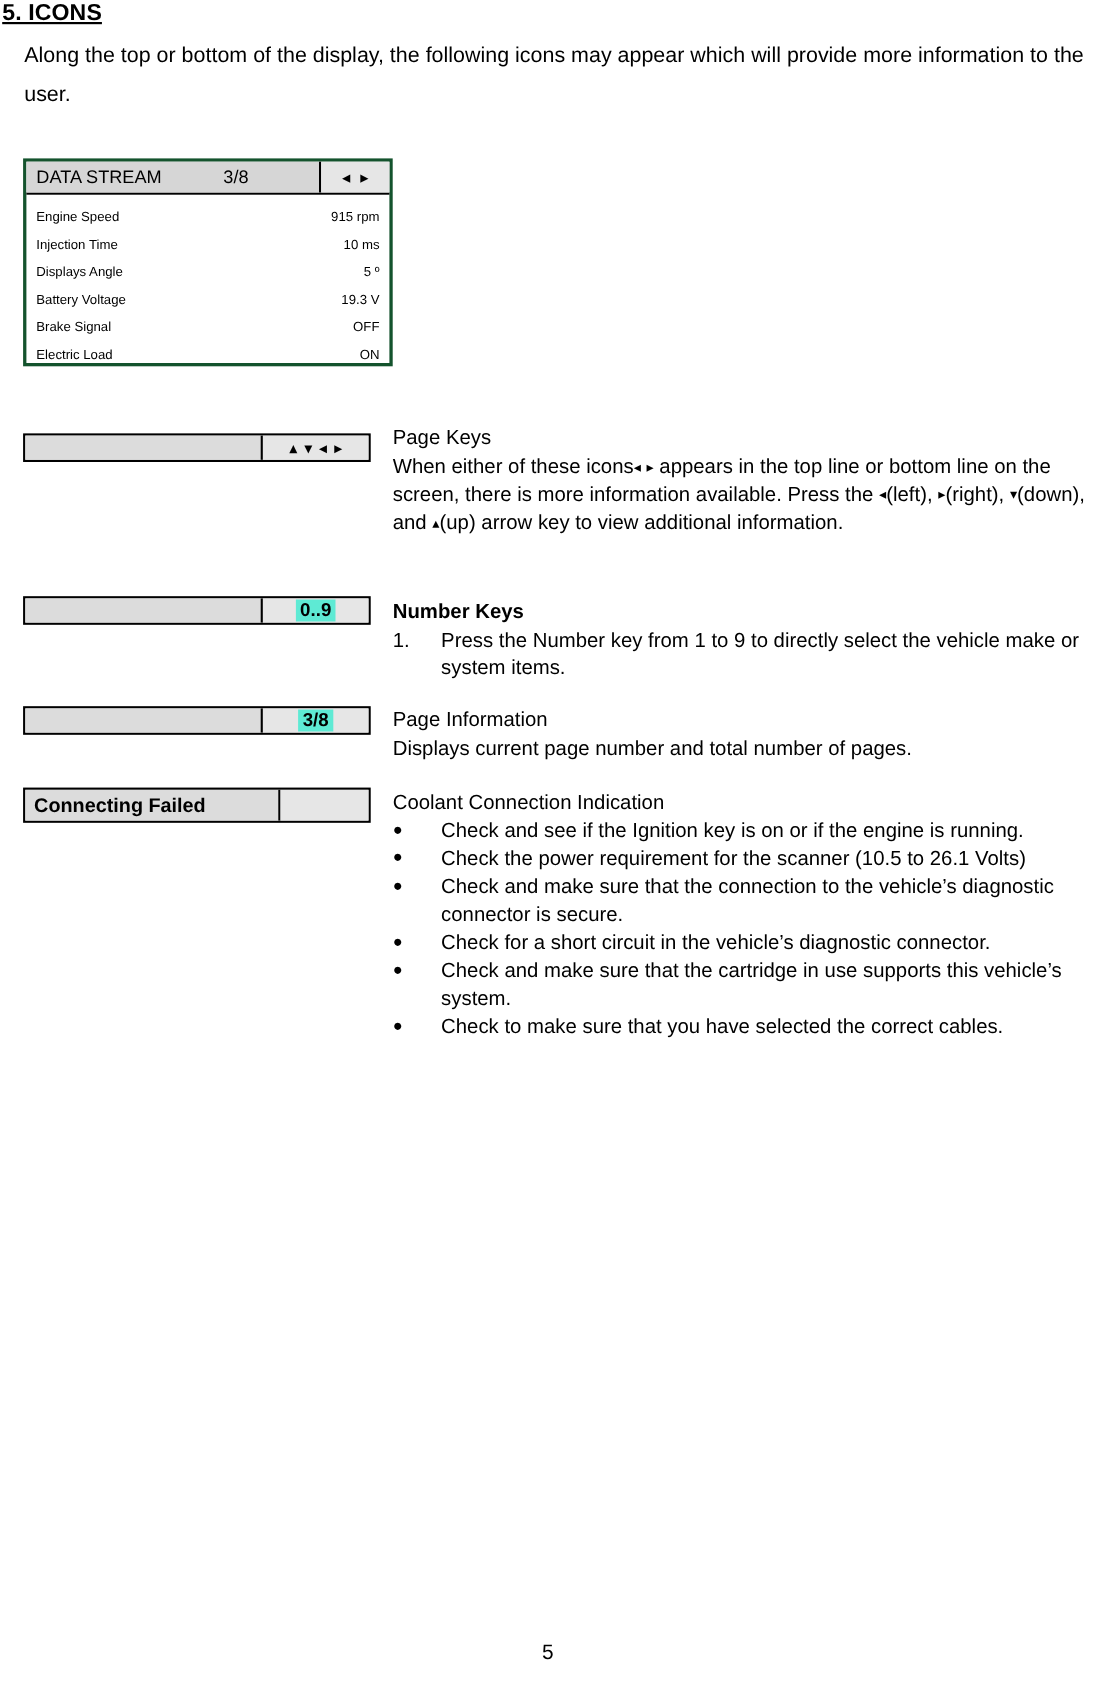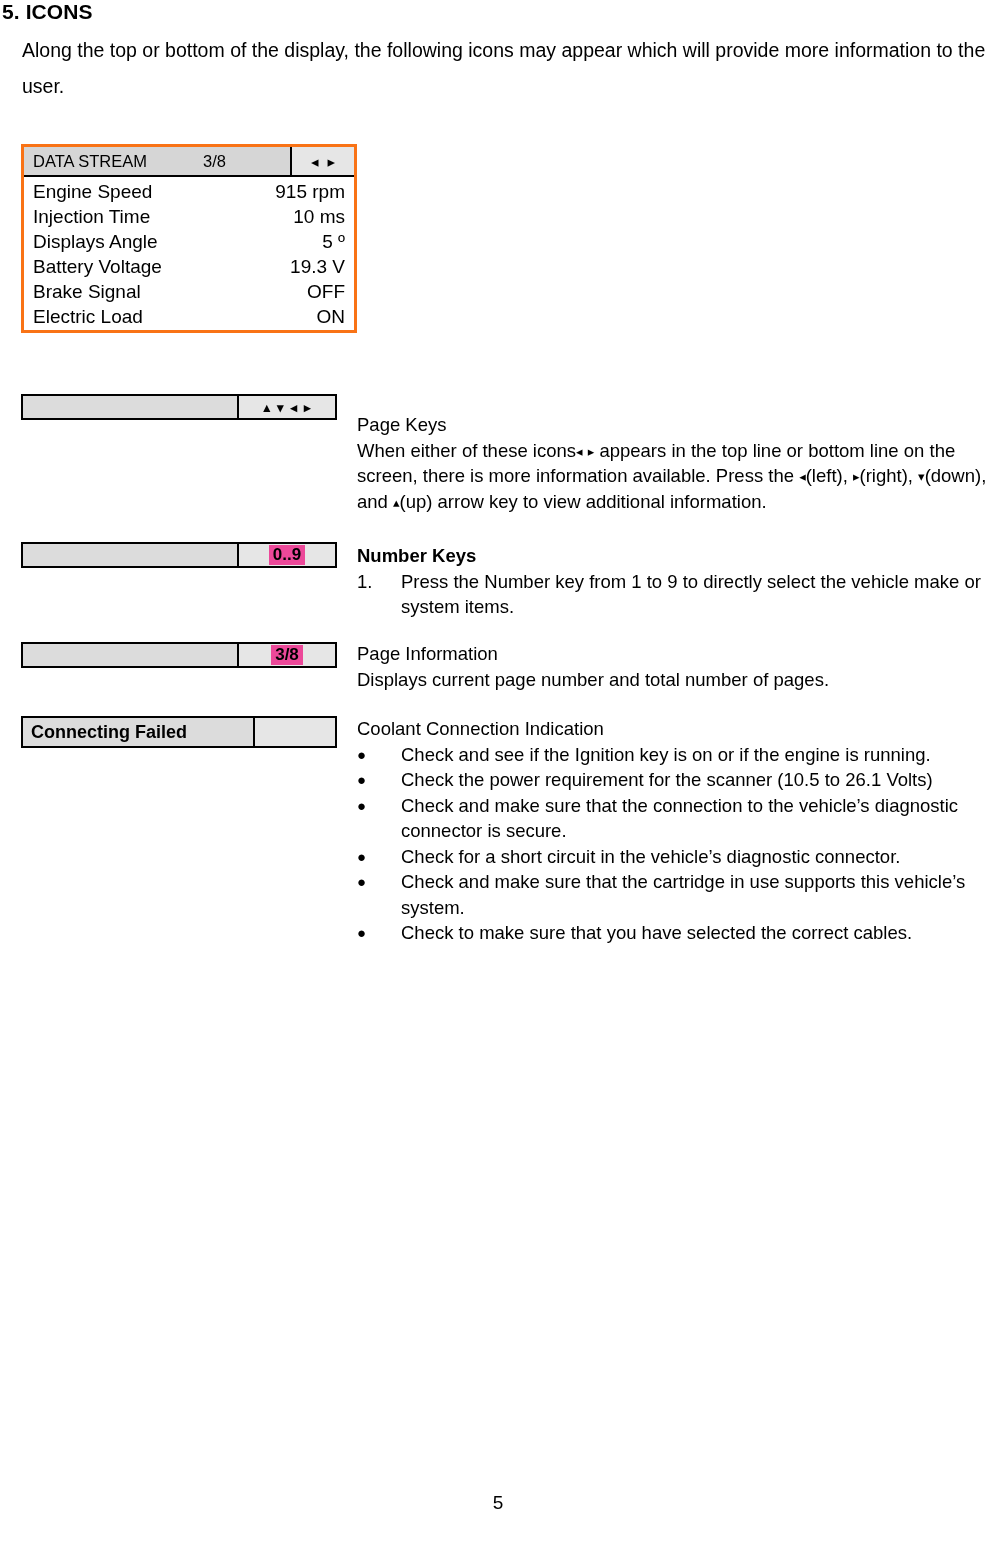--- a/index.html
+++ b/index.html
@@ -22,37 +22,38 @@
   }
 
   
   .section-heading {
     position: absolute;
     left: 2px;
     top: 0px;
     font-size: 21px;
     font-weight: bold;
     letter-spacing: 0.1px;
+    text-decoration: underline;
   }
   .intro {
     position: absolute;
     left: 22px;
     top: 32px;
     width: 968px;
     font-size: 19.5px;
     line-height: 36px;
   }
 
   
   .lcd-panel {
     position: absolute;
     left: 21px;
     top: 144px;
     width: 336px;
-    border: 3px solid #f97316;
+    border: 3px solid #14532d;
     background: #ffffff;
     box-sizing: border-box;
   }
   .lcd-header {
     display: flex;
     height: 30px;
     border-bottom: 2px solid #000000;
     box-sizing: border-box;
   }
   .lcd-header-title {
@@ -77,24 +78,24 @@
     align-items: center;
     justify-content: center;
     gap: 9px;
     box-sizing: border-box;
   }
   .lcd-rows {
     padding: 2px 0 1px 0;
   }
   .lcd-row {
     display: flex;
-    align-items: center;
+    align-items: flex-end;
     height: 25px;
     padding: 0 9px 0 9px;
-    font-size: 19px;
+    font-size: 12px;
     box-sizing: border-box;
   }
   .lcd-row .lbl { flex: 1 1 auto; text-align: left; }
   .lcd-row .val { flex: 0 0 auto; text-align: right; }
   .legend-box {
     position: absolute;
     left: 21px;
     width: 316px;
     height: 26px;
     border: 2px solid #000000;
@@ -119,21 +120,21 @@
     background: #e6e6e6;
     display: flex;
     align-items: center;
     justify-content: center;
     gap: 7px;
     font-size: 17px;
     font-weight: bold;
     box-sizing: border-box;
   }
   .legend-box .cell-right .chip {
-    background: #ec4899;
+    background: #5eead4;
     padding: 0 4px;
   }
   .legend-box.failed .cell-left {
     flex: 1 1 auto;
     font-size: 18px;
   }
   .legend-box.failed .cell-right { flex: 0 0 80px; }
 
   
   .legend-desc {
@@ -239,21 +240,21 @@
 
   <div class="legend-box" style="top:394px;">
     <div class="cell-left blank"></div>
     <div class="cell-right">
       <span class="ar-key">▴</span>
       <span class="ar-key">▾</span>
       <span class="ar-key">◂</span>
       <span class="ar-key">▸</span>
     </div>
   </div>
-  <div class="legend-desc" style="top:412px;">
+  <div class="legend-desc" style="top:385px;">
     <span class="title">Page Keys</span>
     <span><span>When either of these icons</span><span class="ar">◂</span>&nbsp;<span class="ar">▸</span>
       <span>appears in the top line or bottom line on the screen, there is more information available. Press the</span>
       <span class="ar">◂</span><span>(left),</span>
       <span class="ar">▸</span><span>(right),</span>
       <span class="ar">▾</span><span>(down), and</span>
       <span class="ar">▴</span><span>(up) arrow key to view additional information.</span></span>
   </div>
 
   <div class="legend-box" style="top:542px;">

